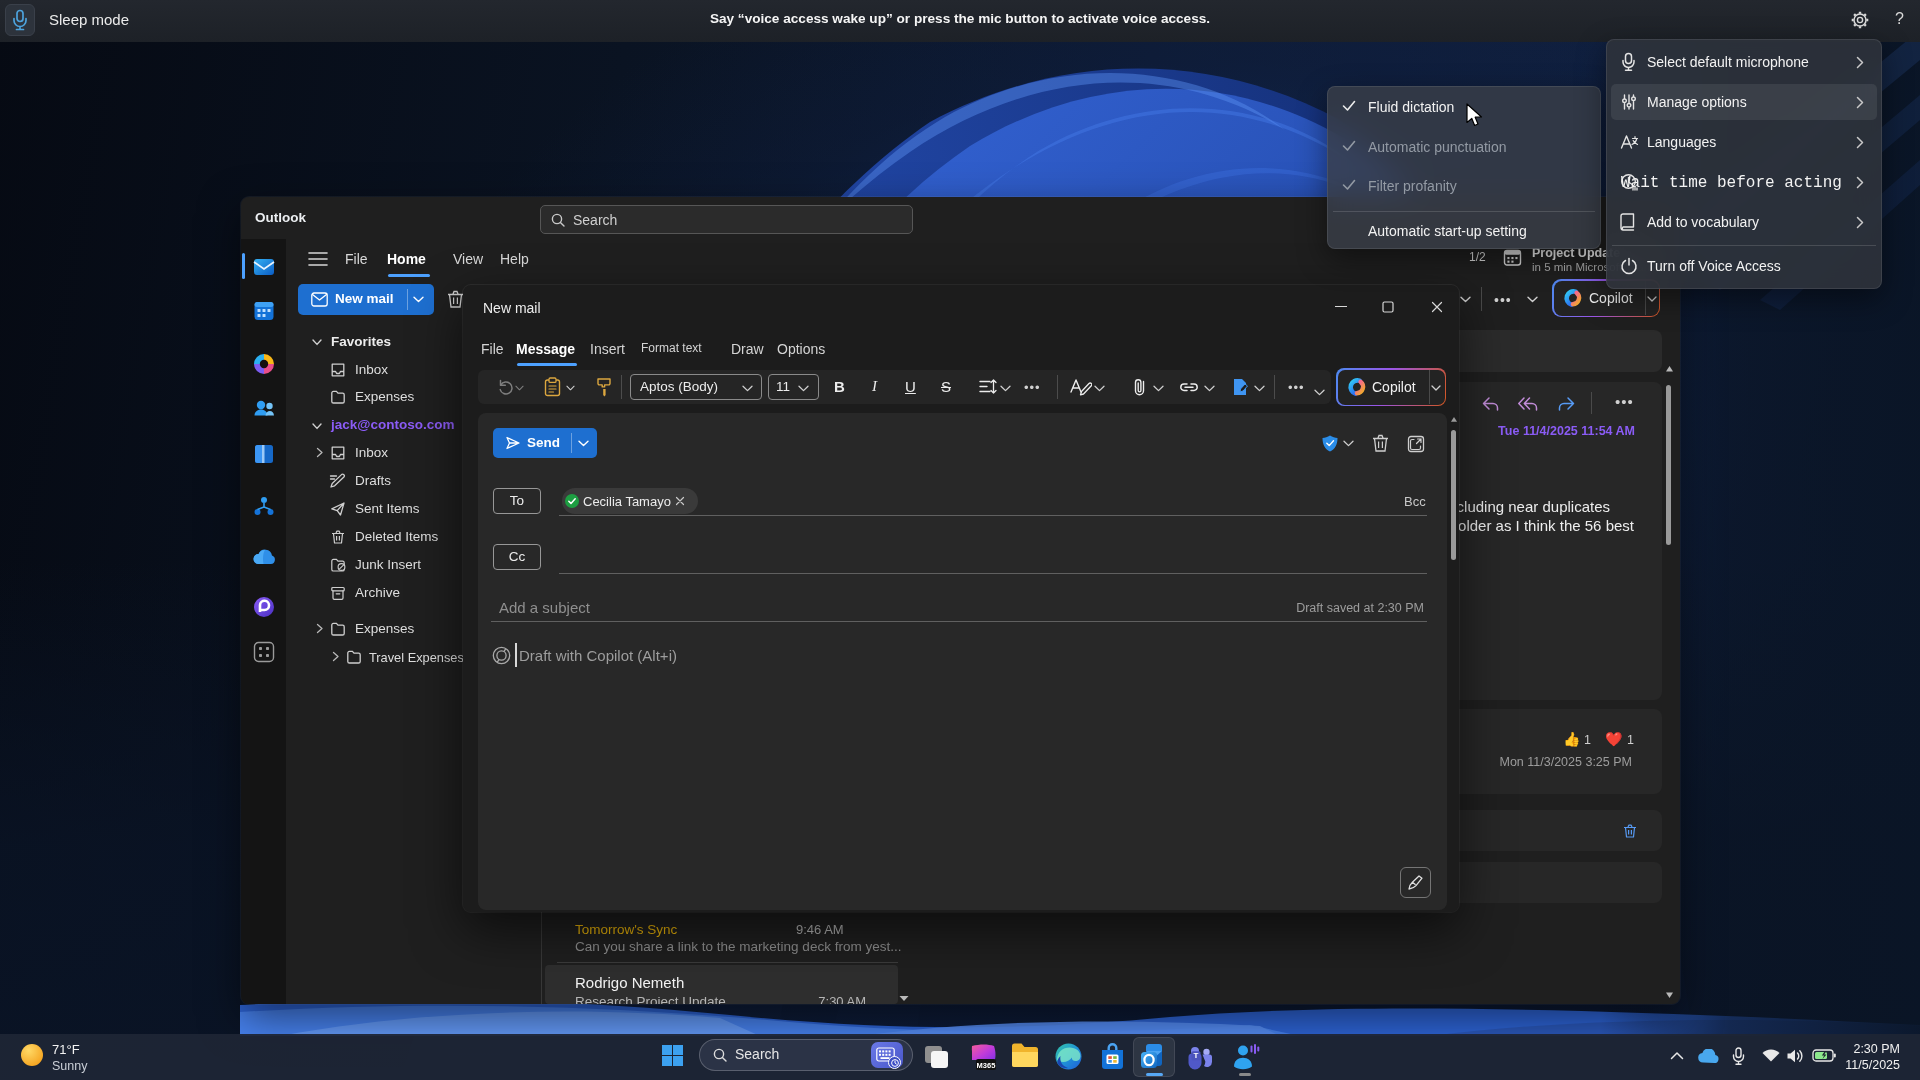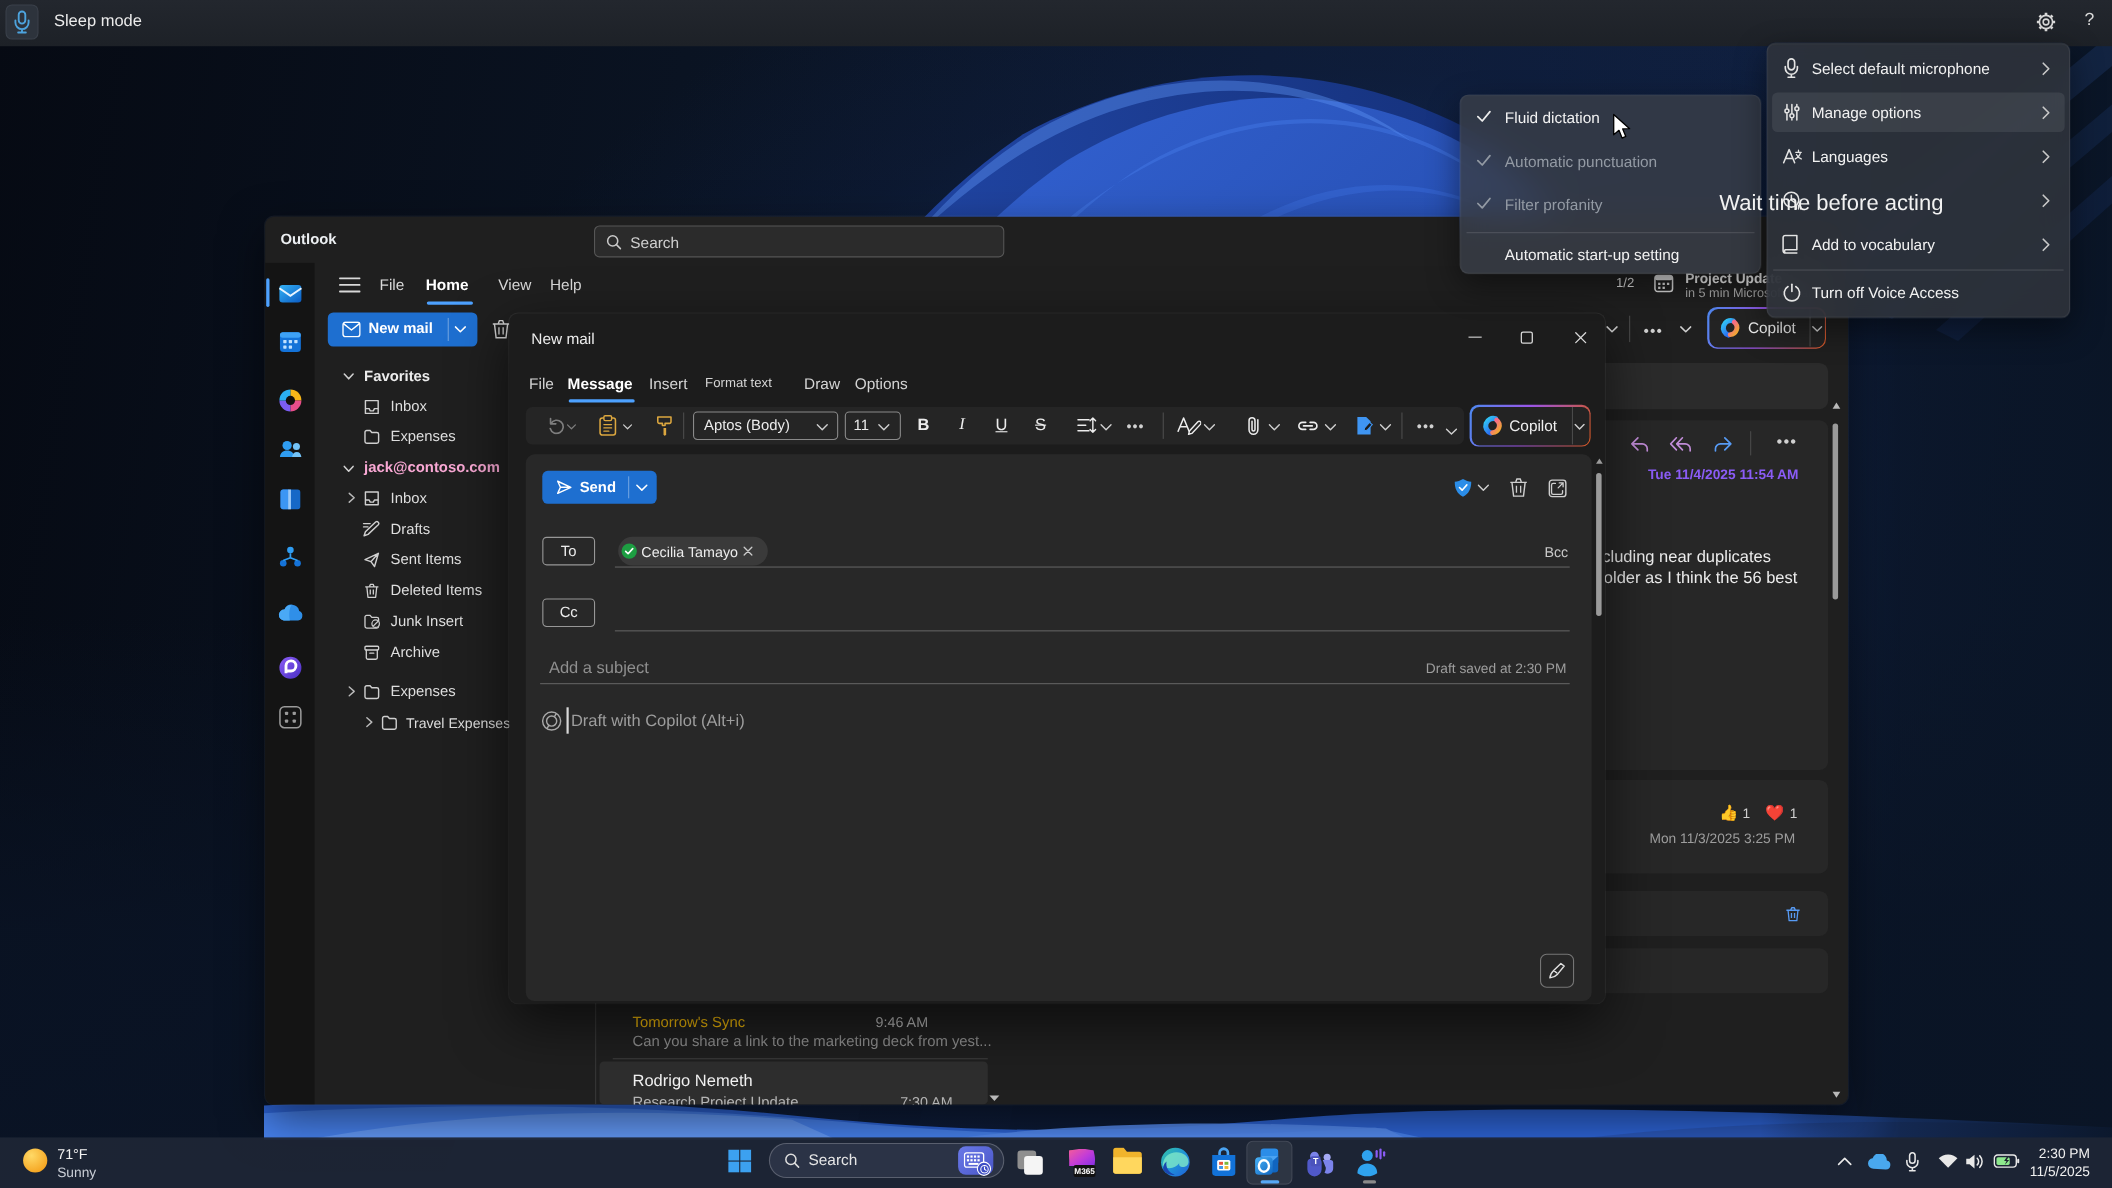--- a/index.html
+++ b/index.html
@@ -218,21 +218,21 @@
         <path d="M2.2 2.2 h11.6 v11.6 h-11.6 Z M2.2 9.5 h3.4 l1 2 h2.8 l1-2 h3.4" fill="none" stroke="#cfcfcf" stroke-width="1.3" stroke-linejoin="round"></path>
       </svg>
   <div class="abs" style="left:114px;top:165px;font-size:13.5px;color:#dedede;">Inbox</div>
   <svg class="abs" style="left:89px;top:192px" width="16" height="16" viewBox="0 0 16 16">
         <path d="M1.8 4 a1.6 1.6 0 0 1 1.6-1.6 h3 l1.6 1.8 h4.6 a1.6 1.6 0 0 1 1.6 1.6 v6.6 a1.6 1.6 0 0 1 -1.6 1.6 h-9.2 a1.6 1.6 0 0 1 -1.6-1.6 Z" fill="none" stroke="#cfcfcf" stroke-width="1.3"></path>
       </svg>
   <div class="abs" style="left:114px;top:192px;font-size:13.5px;color:#dedede;">Expenses</div>
   <svg class="abs" style="left:70px;top:223px" width="12" height="12" viewBox="0 0 12 12">
         <path d="M2 4 L6 8.4 L10 4" fill="none" stroke="#d0d0d0" stroke-width="1.4" stroke-linecap="round" stroke-linejoin="round"></path>
       </svg>
-  <div class="abs" style="left:90px;top:220px;font-size:13.5px;font-weight:700;color:#f9a8d4;">jack@contoso.com</div>
+  <div class="abs" style="left:90px;top:220px;font-size:13.5px;font-weight:700;color:#8b5cf6;">jack@contoso.com</div>
   <svg class="abs" style="left:73px;top:250px" width="11" height="11" viewBox="0 0 11 11">
         <path d="M3.5 1.5 L8 5.5 L3.5 9.5" fill="none" stroke="#b9b9b9" stroke-width="1.3" stroke-linecap="round" stroke-linejoin="round"></path>
       </svg>
   <svg class="abs" style="left:89px;top:248px" width="16" height="16" viewBox="0 0 16 16">
         <path d="M2.2 2.2 h11.6 v11.6 h-11.6 Z M2.2 9.5 h3.4 l1 2 h2.8 l1-2 h3.4" fill="none" stroke="#cfcfcf" stroke-width="1.3" stroke-linejoin="round"></path>
       </svg>
   <div class="abs" style="left:114px;top:248px;font-size:13.5px;color:#dedede;">Inbox</div>
   <svg class="abs" style="left:88px;top:276px" width="18" height="16" viewBox="0 0 18 16">
         <path d="M2 14 L3.2 10.5 L12.5 1.6 a1.7 1.7 0 0 1 2.4 2.4 L5.6 12.8 Z" fill="none" stroke="#cfcfcf" stroke-width="1.3" stroke-linejoin="round"></path>
         <path d="M1.5 3 h6 M1.5 6 h4" stroke="#cfcfcf" stroke-width="1.3" stroke-linecap="round"></path>
@@ -525,20 +525,21 @@
         <path d="M2 15 c.3-2.8 1.2-4.8 3.4-6.8 L12 2 l3 2.2 -6 7.4 c-1.8 2-4 2.9-7 3.4 Z M5.4 8.2 l3.2 2.6" fill="none" stroke="#e0e0e0" stroke-width="1.3" stroke-linejoin="round"></path>
       </svg>
 </div>
 <div id="topbar"></div>
 <div class="abs" style="left:5px;top:4px;width:30px;height:32px;border-radius:6px;background:#2d333c;border:1px solid #3a404a;"></div>
 <svg class="abs" style="left:12px;top:9px" width="16" height="22" viewBox="0 0 16 22">
       <rect x="5" y="1.5" width="6" height="11" rx="3" fill="none" stroke="#4da3dd" stroke-width="1.7"></rect>
       <path d="M2 9.5 v2 a6 6 0 0 0 12 0 v-2 M8 17.5 V20 M4.5 20.5 h7" fill="none" stroke="#4da3dd" stroke-width="1.7" stroke-linecap="round"></path>
     </svg>
 <div class="abs" style="left:49px;top:11px;font-size:15px;color:#ebebeb;">Sleep mode</div>
+<div class="abs" style="left:0;top:11px;width:1920px;text-align:center;font-size:13.6px;font-weight:700;color:#f5f5f5;">Say “voice access wake up” or press the mic button to activate voice access.</div>
 <svg class="abs" style="left:1851px;top:11px" width="18" height="18" viewBox="0 0 18 18">
       <circle cx="9" cy="9" r="6" fill="none" stroke="#d9d9d9" stroke-width="1.5"></circle>
       <circle cx="9" cy="9" r="2.6" fill="none" stroke="#d9d9d9" stroke-width="1.4"></circle>
       <path d="M15.3 9.0 L17.3 9.0 M13.5 13.5 L14.9 14.9 M9.0 15.3 L9.0 17.3 M4.5 13.5 L3.1 14.9 M2.7 9.0 L0.7 9.0 M4.5 4.5 L3.1 3.1 M9.0 2.7 L9.0 0.7 M13.5 4.5 L14.9 3.1" stroke="#d9d9d9" stroke-width="2.4"></path>
     </svg>
 <div class="abs" style="left:1895px;top:10px;font-size:16px;color:#d9d9d9;">?</div>
 
 <div class="abs" style="left:1327px;top:86px;width:274px;height:163px;background:rgba(57,62,72,.82);backdrop-filter:blur(14px);border-radius:8px;border:1px solid rgba(255,255,255,.09);box-shadow:0 10px 30px rgba(0,0,0,.45);"></div>
 <svg class="abs" style="left:1342px;top:100px" width="14" height="12" viewBox="0 0 14 12">
       <path d="M1.5 6 L5.5 10 L12.5 1.5" fill="none" stroke="#ececec" stroke-width="1.6" stroke-linecap="round" stroke-linejoin="round"></path>
@@ -582,21 +583,21 @@
     </svg>
 <div class="abs" style="left:1647px;top:134px;font-size:14px;color:#f2f2f2;">Languages</div>
 <svg class="abs" style="left:1856px;top:136px" width="8" height="13" viewBox="0 0 8 13">
       <path d="M1.5 1.5 L6.5 6.5 L1.5 11.5" fill="none" stroke="#c9c9c9" stroke-width="1.5" stroke-linecap="round" stroke-linejoin="round"></path>
     </svg>
 <svg class="abs" style="left:1620px;top:173px" width="18" height="18" viewBox="0 0 18 18">
       <circle cx="8.5" cy="8.5" r="6.8" fill="none" stroke="#e4e4e4" stroke-width="1.4"></circle>
       <path d="M8.5 4.5 V9 l3 2" fill="none" stroke="#e4e4e4" stroke-width="1.4" stroke-linecap="round" stroke-linejoin="round"></path>
       <path d="M13 14.5 v2.5 M15 13.5 v3.5 M17 15 v2" stroke="#e4e4e4" stroke-width="1.3" stroke-linecap="round"></path>
     </svg>
-<div class="abs" style="left:1563px;top:174px;font-size:20px;color:#f2f2f2;">Wait time before acting</div>
+<div class="abs" style="left:1621px;top:174px;font-size:16px;color:#f2f2f2;font-family:Liberation Mono, monospace;">Wait time before acting</div>
 <svg class="abs" style="left:1856px;top:176px" width="8" height="13" viewBox="0 0 8 13">
       <path d="M1.5 1.5 L6.5 6.5 L1.5 11.5" fill="none" stroke="#c9c9c9" stroke-width="1.5" stroke-linecap="round" stroke-linejoin="round"></path>
     </svg>
 <svg class="abs" style="left:1620px;top:213px" width="16" height="19" viewBox="0 0 16 19">
       <path d="M3 17 a2 2 0 0 1 -2-2 V3 a2 2 0 0 1 2-2 h10.5 v13 H3 a2 2 0 0 0 0 3 h10.5" fill="none" stroke="#e4e4e4" stroke-width="1.4" stroke-linecap="round" stroke-linejoin="round"></path>
     </svg>
 <div class="abs" style="left:1647px;top:214px;font-size:14px;color:#f2f2f2;">Add to vocabulary</div>
 <svg class="abs" style="left:1856px;top:216px" width="8" height="13" viewBox="0 0 8 13">
       <path d="M1.5 1.5 L6.5 6.5 L1.5 11.5" fill="none" stroke="#c9c9c9" stroke-width="1.5" stroke-linecap="round" stroke-linejoin="round"></path>
     </svg>

